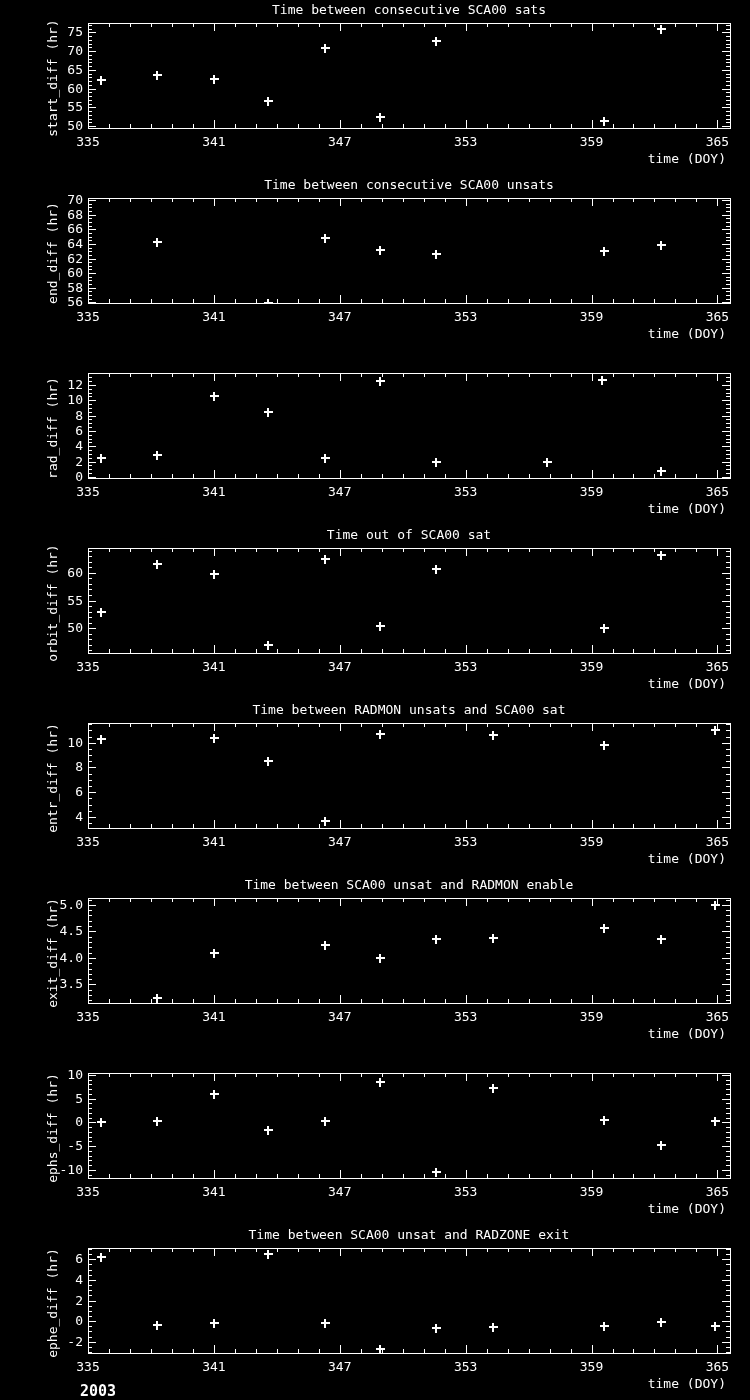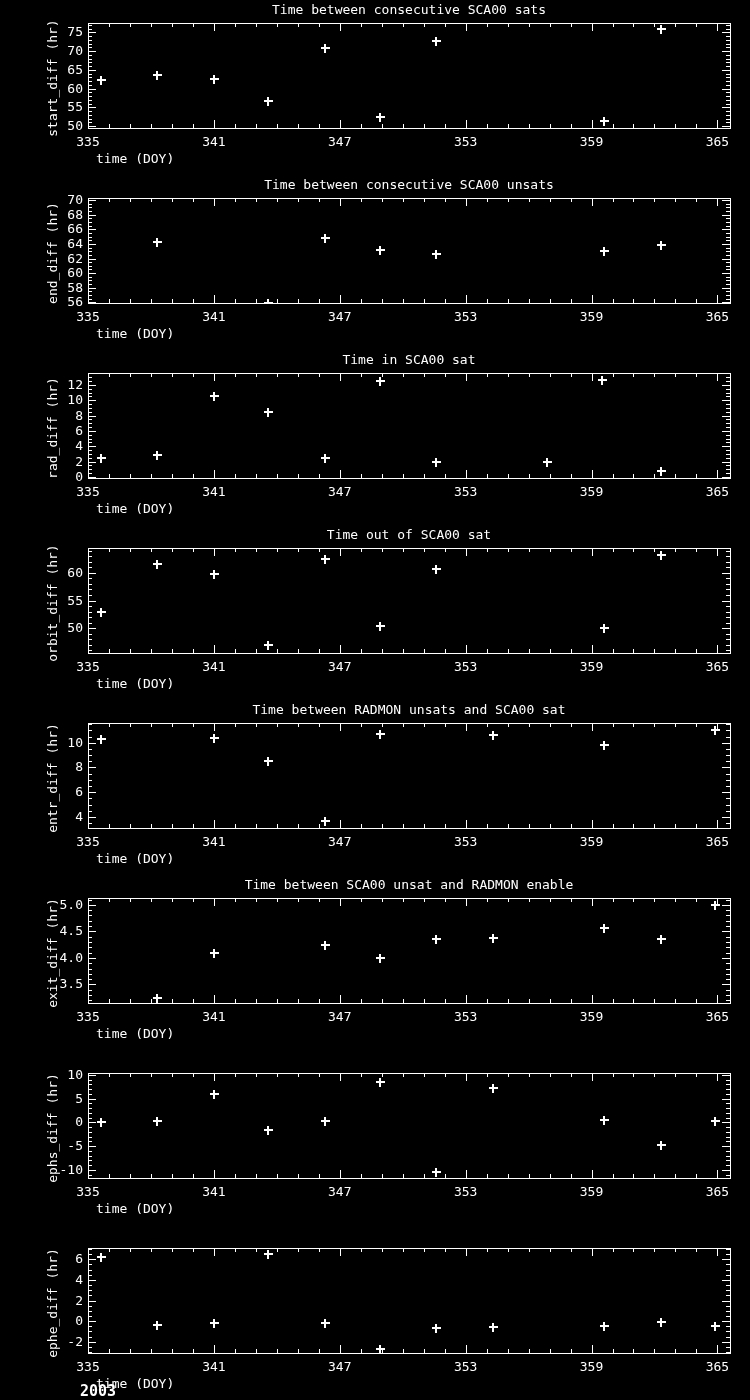--- a/index.html
+++ b/index.html
@@ -11,22 +11,22 @@
   }
   main{position:relative;width:750px;height:1400px;}
   figure.plot{
     margin:0;position:relative;width:750px;height:175px;
   }
   .plot-title{
     position:absolute;left:88px;width:642px;top:2px;
     text-align:center;font-size:13px;white-space:nowrap;
   }
   .xlabel{
-    position:absolute;left:96px;width:642px;top:151px;
-    text-align:left;font-size:13px;white-space:nowrap;
+    position:absolute;left:84px;width:642px;top:151px;
+    text-align:right;font-size:13px;white-space:nowrap;
   }
   .ylabel{
     position:absolute;left:52px;top:75px;width:0;height:0;overflow:visible;
   }
   .ylabel span{
     display:inline-block;white-space:nowrap;font-size:13px;
     transform:translate(-50%,-50%) rotate(-90deg);
   }
   svg.axes{position:absolute;left:0;top:0;}
   svg.axes text{
@@ -368,21 +368,20 @@
           <line x1="600" y1="76" x2="609" y2="76"></line>
           <line x1="604" y1="72" x2="604" y2="81"></line>
           <line x1="657" y1="70" x2="666" y2="70"></line>
           <line x1="661" y1="66" x2="661" y2="75"></line>
         </g>
       </svg>
     <div class="xlabel">time (DOY)</div>
   </figure>
 
   <figure class="plot">
-    <div class="plot-title">Time in SCA00 sat</div>
     <div class="ylabel"><span>rad_diff (hr)</span></div>
     <svg class="axes" width="750" height="175">
         <g stroke="#ffffff" stroke-width="1" shape-rendering="crispEdges">
           <rect x="88" y="23" width="642" height="105" fill="none"></rect>
           <line x1="88" y1="128" x2="88" y2="120"></line>
           <line x1="88" y1="23" x2="88" y2="31"></line>
           <line x1="109" y1="128" x2="109" y2="124"></line>
           <line x1="109" y1="23" x2="109" y2="27"></line>
           <line x1="130" y1="128" x2="130" y2="124"></line>
           <line x1="130" y1="23" x2="130" y2="27"></line>
@@ -1126,20 +1125,21 @@
           <line x1="657" y1="95" x2="666" y2="95"></line>
           <line x1="661" y1="91" x2="661" y2="100"></line>
           <line x1="711" y1="71" x2="720" y2="71"></line>
           <line x1="715" y1="67" x2="715" y2="76"></line>
         </g>
       </svg>
     <div class="xlabel">time (DOY)</div>
   </figure>
 
   <figure class="plot">
+    <div class="plot-title">Time between SCA00 unsat and RADZONE exit</div>
     <div class="ylabel"><span>ephe_diff (hr)</span></div>
     <svg class="axes" width="750" height="175">
         <g stroke="#ffffff" stroke-width="1" shape-rendering="crispEdges">
           <rect x="88" y="23" width="642" height="105" fill="none"></rect>
           <line x1="88" y1="128" x2="88" y2="120"></line>
           <line x1="88" y1="23" x2="88" y2="31"></line>
           <line x1="109" y1="128" x2="109" y2="124"></line>
           <line x1="109" y1="23" x2="109" y2="27"></line>
           <line x1="130" y1="128" x2="130" y2="124"></line>
           <line x1="130" y1="23" x2="130" y2="27"></line>

